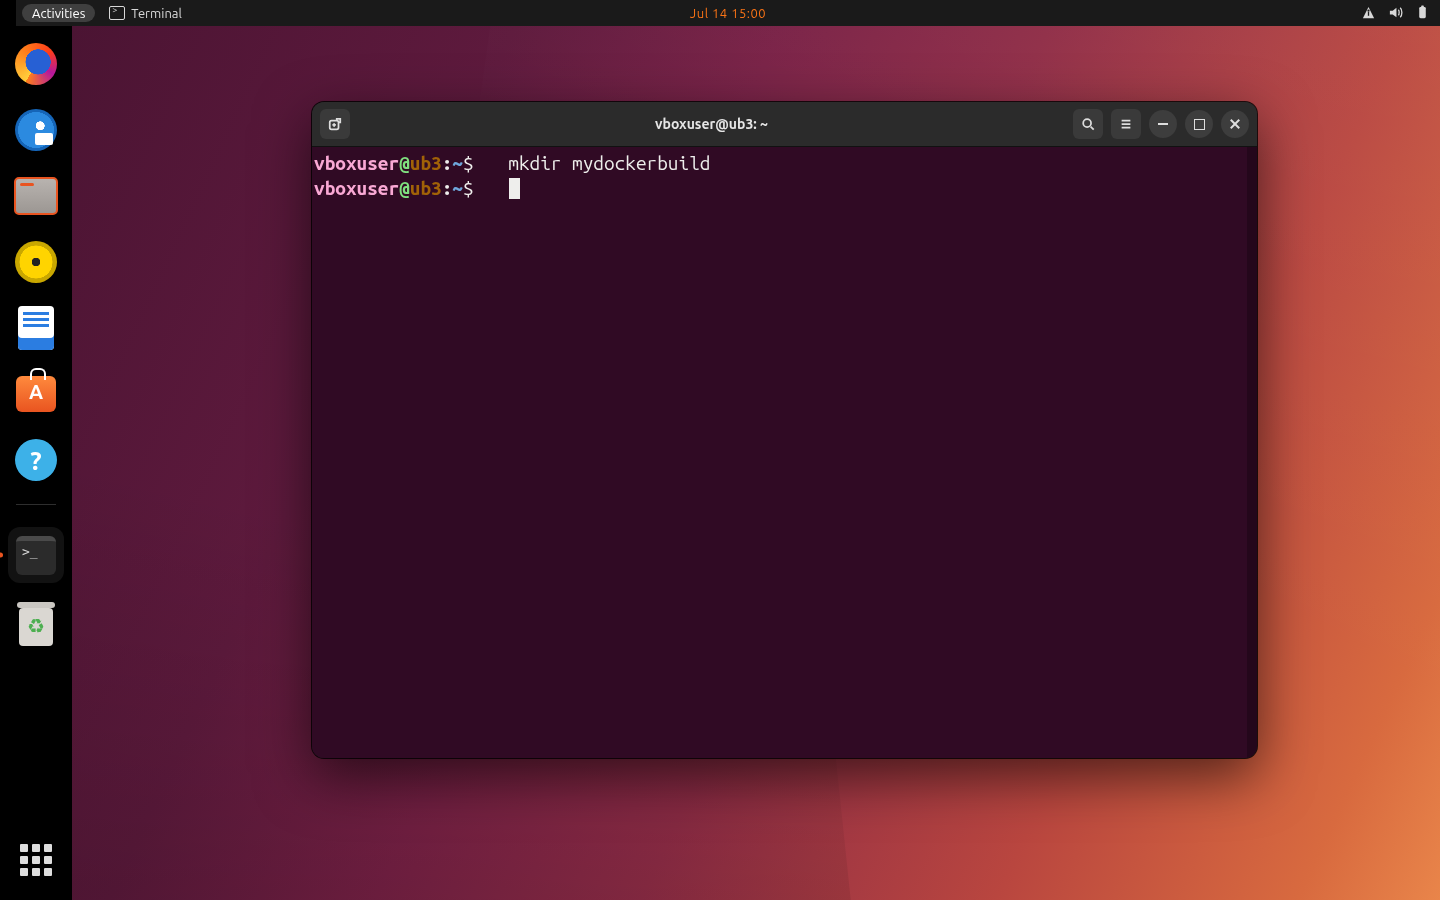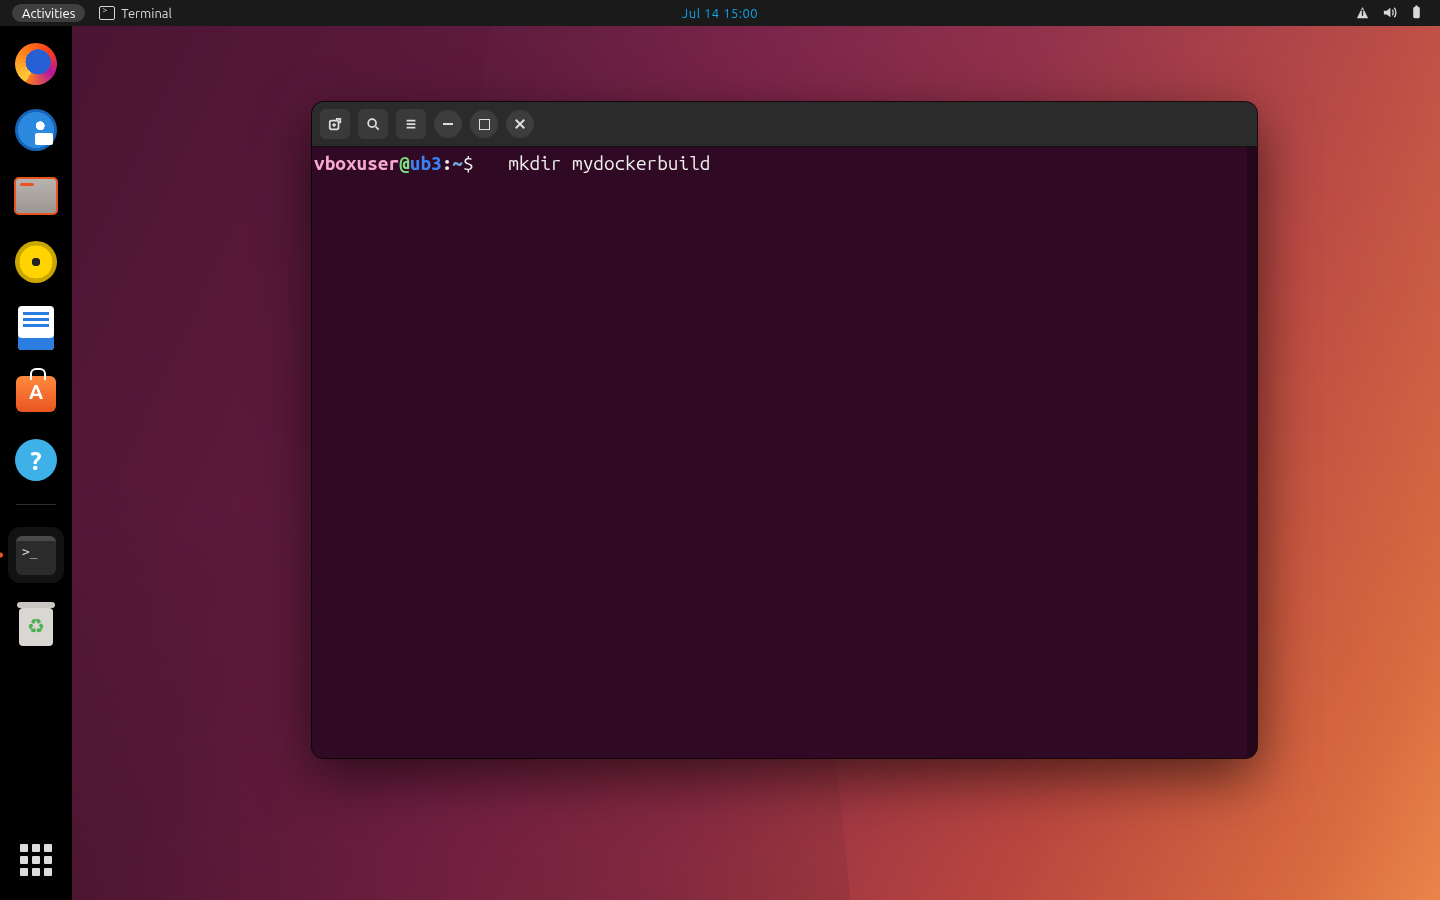--- a/index.html
+++ b/index.html
@@ -9,28 +9,28 @@
     height: 900px;
     overflow: hidden;
     font-family: "Ubuntu", "DejaVu Sans", sans-serif;
     background: #000;
     user-select: none;
   }
 
   
   .topbar {
     position: absolute;
-    top: 0; left: 0; right: 0;
+    top: 0; left: 16px; right: 0;
     height: 26px;
     background: #1a1a1a;
     color: #d8d8d8;
     font-size: 13px;
     display: flex;
     align-items: center;
-    padding: 0 12px;
+    padding: 0 6px;
     z-index: 20;
   }
   .topbar .activities {
     background: #3f3f3f;
     border-radius: 12px;
     padding: 2px 10px;
     margin-right: 14px;
     color: #fff;
     font-size: 13px;
   }
@@ -49,21 +49,21 @@
     content: ">";
     position: absolute;
     top: -2px; left: 2px;
     font-size: 9px;
     color: #d8d8d8;
   }
   .topbar .center {
     position: absolute;
     left: 50%;
     transform: translateX(-50%);
-    color: #0ea5e9;
+    color: #f97316;
     letter-spacing: 0.5px;
   }
   .topbar .tray {
     margin-left: auto;
     display: flex;
     align-items: center;
     gap: 12px;
     padding-right: 4px;
   }
   .topbar .tray svg { width: 15px; height: 15px; fill: #d8d8d8; }
@@ -309,21 +309,21 @@
     color: #eeeeec;
     padding: 4px 2px 2px 2px;
     position: relative;
   }
   .term-body .scrollbar {
     position:absolute; right:0; top:0; bottom:0;
     width:10px; background:#221; background:rgba(0,0,0,0.25);
   }
   .term-line { white-space: pre; }
   .p-user { color:#f9a8d4; font-weight:bold; }
-  .p-host { color:#3b82f6; font-weight:bold; }
+  .p-host { color:#a16207; font-weight:bold; }
   .p-at   { color:#7fe07f; font-weight:bold; }
   .p-colon{ color:#eeeeec; font-weight:bold; }
   .p-path { color:#6fa8dc; font-weight:bold; }
   .p-dollar{ color:#eeeeec; }
   .p-cmd  { color:#eeeeec;margin-left:24px; }
   .cursor {
     display:inline-block; width:11px; height:21px;
     background:#eeeeec; vertical-align:text-bottom;
     margin-left:1px;
   }
@@ -412,20 +412,21 @@
 
   <div class="window">
     <div class="titlebar">
       <div class="tb-btn">
         <svg viewBox="0 0 16 16">
           <rect x="2" y="4" width="10" height="10" rx="2"></rect>
           <path d="M10 4 V2 h4 v4 h-2"></path>
           <path d="M7 7v4M5 9h4"></path>
         </svg>
       </div>
+      <div class="title">vboxuser@ub3: ~</div>
       <div class="right-controls">
         <div class="tb-btn">
           <svg viewBox="0 0 16 16">
             <circle cx="7" cy="7" r="4.5"></circle>
               <path d="M11 11l3.5 3.5"></path>
           </svg>
         </div>
         <div class="tb-btn">
           <svg viewBox="0 0 16 16">
             <path d="M3 4h10M3 8h10M3 12h10"></path>
@@ -439,18 +440,19 @@
         </div>
         <div class="tb-btn round close">
           <div class="x"></div>
         </div>
       </div>
     </div>
 
     <div class="term-body">
       <div id="term-lines">
           <div class="term-line"><span class="p-user">vboxuser</span><span class="p-at">@</span><span class="p-host">ub3</span><span class="p-colon">:</span><span class="p-path">~</span><span class="p-dollar">$</span> <span class="p-cmd">mkdir mydockerbuild</span></div>
+          <div class="term-line"><span class="p-user">vboxuser</span><span class="p-at">@</span><span class="p-host">ub3</span><span class="p-colon">:</span><span class="p-path">~</span><span class="p-dollar">$</span> <span class="p-cmd"></span><span class="cursor"></span></div>
         </div>
       <div class="scrollbar"></div>
     </div>
   </div>
 
 </div>
 
 </body></html>

